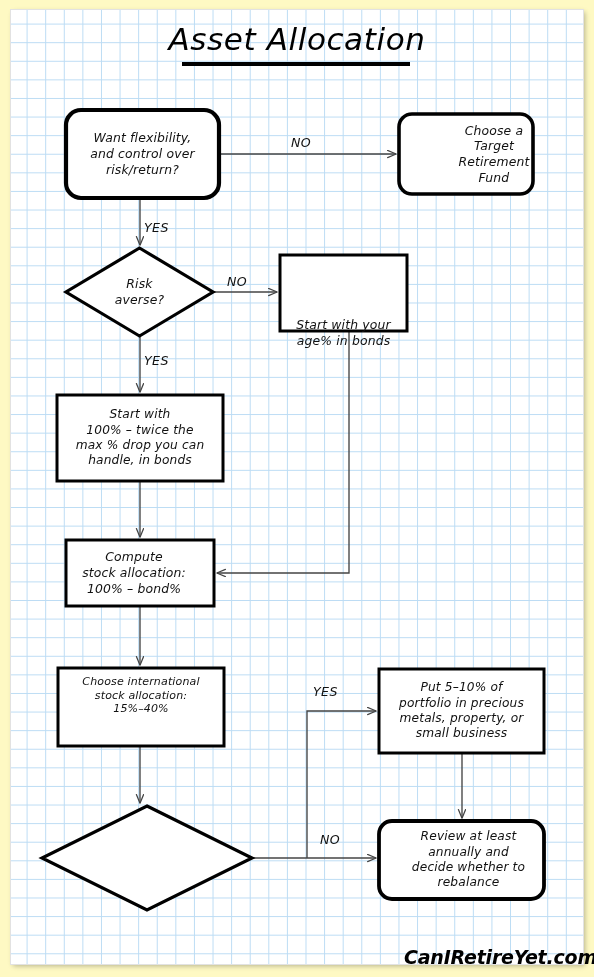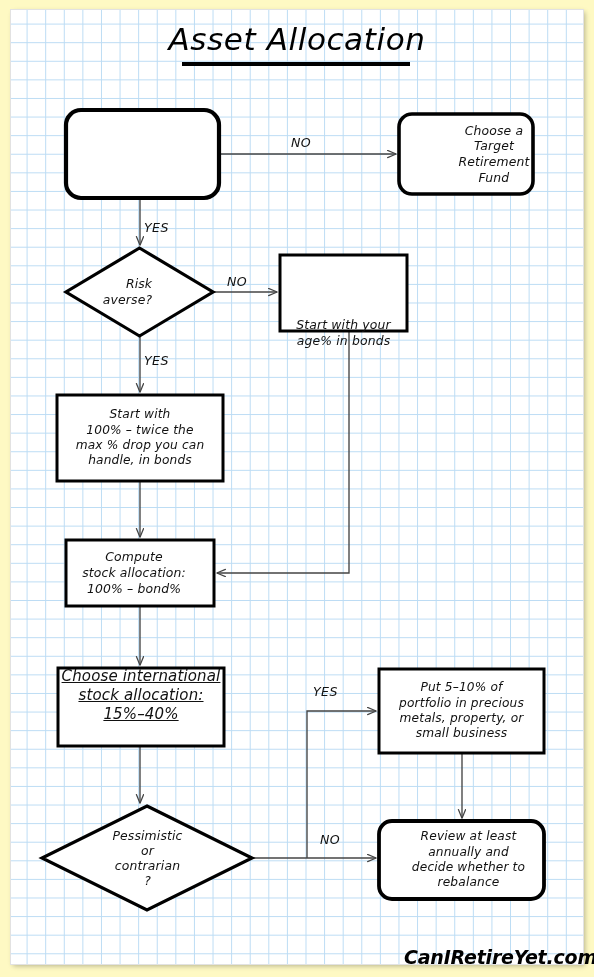--- a/index.html
+++ b/index.html
@@ -170,54 +170,53 @@
 
     <rect x="58" y="668" width="166" height="78" fill="#ffffff" stroke="#000000" stroke-width="3"></rect>
 
     <rect x="379" y="669" width="165" height="84" fill="#ffffff" stroke="#000000" stroke-width="3"></rect>
 
     <polygon points="147,806 252,858 147,910 42,858" fill="#ffffff" stroke="#000000" stroke-width="3.2"></polygon>
 
     <rect x="379" y="821" width="165" height="78" rx="13" ry="13" fill="#ffffff" stroke="#000000" stroke-width="3.8"></rect>
   </svg>
 
+  <div class="node-text" style="left:66px; top:110px; width:153px; height:88px;">Want flexibility,
+and control over
+risk/return?</div>
 
   <div class="node-text" style="left:399px; top:114px; width:134px; height:80px;margin-left:28px;">Choose a
 Target
 Retirement
 Fund</div>
 
-  <div class="node-text" style="left:54px; top:248px; width:147px; height:88px;text-align:right;">Risk
+  <div class="node-text" style="left:66px; top:248px; width:147px; height:88px;">Risk
 averse?</div>
 
   <div class="node-text" style="left:280px; top:255px; width:127px; height:76px;margin-top:40px;">Start with your
 age% in bonds</div>
 
   <div class="node-text" style="left:57px; top:395px; width:166px; height:86px; font-size:12.2px;">Start with
 100% – twice the
 max % drop you can
 handle, in bonds</div>
 
   <div class="node-text" style="left:66px; top:540px; width:136px; height:66px;">Compute
 stock allocation:
 100% – bond%</div>
 
-  <div class="node-text" style="left:58px; top:668px; width:166px; height:55px; font-size:15px;text-decoration:underline;">Choose international
+  <div class="node-text" style="left:58px; top:668px; width:166px; height:55px; font-size:11px;">Choose international
 stock allocation:
 15%–40%</div>
 
   <div class="node-text" style="left:379px; top:669px; width:165px; height:84px; font-size:12.2px;">Put 5–10% of
 portfolio in precious
 metals, property, or
 small business</div>
 
-  <div class="node-text" style="left:75px; top:806px; width:145px; height:104px; line-height:1.22;">Pessimistic
-or
-contrarian
-?</div>
 
   <div class="node-text" style="left:379px; top:821px; width:179px; height:78px; font-size:12.2px;">Review at least
 annually and
 decide whether to
 rebalance</div>
 
   <div class="edge-label" style="left:286px; top:135px; width:30px;">NO</div>
 
   <div class="edge-label" style="left:144px; top:220px; width:40px; text-align:left;">YES</div>
 

